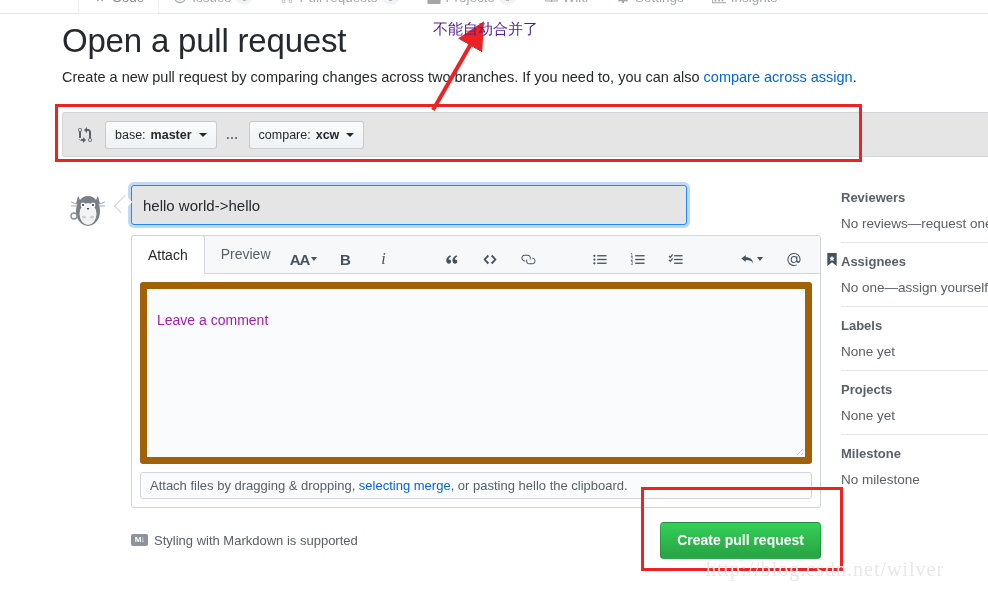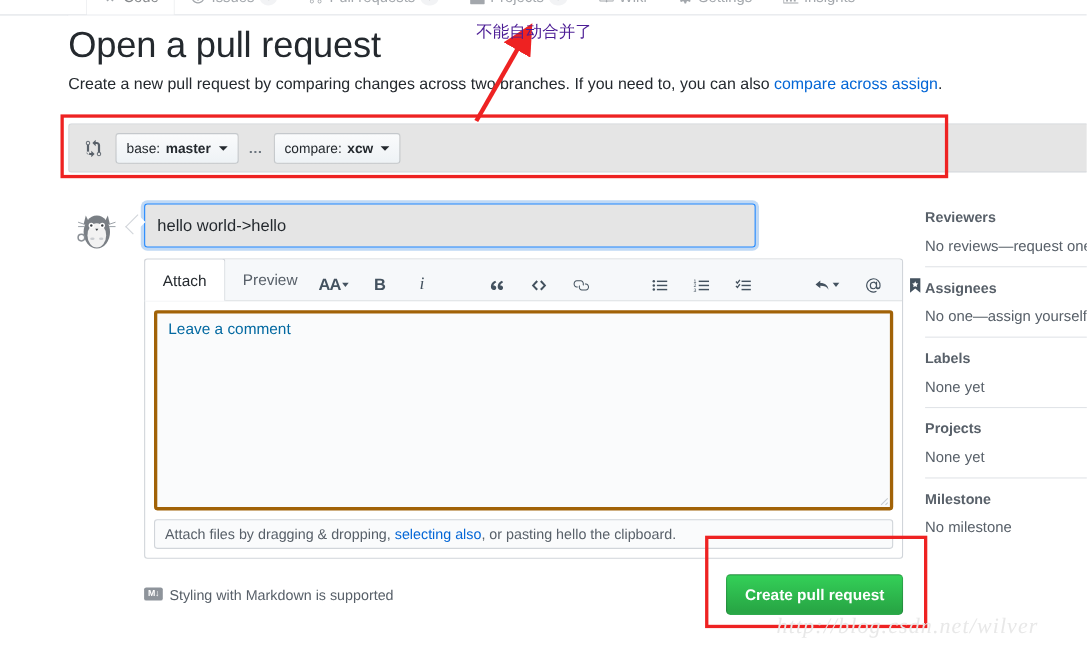--- a/index.html
+++ b/index.html
@@ -103,22 +103,22 @@
     width:26px; height:28px; color:#44525f; fill:#44525f;
   }
   .tb-btn.wide { width:34px; }
   .tb-gap { width:18px; }
   .tb-gap-lg { width:22px; }
   .tb-txt { font-size:15px; font-weight:700; letter-spacing:-1px; }
   .tb-ital { font-size:16px; font-style:italic; font-family:"Liberation Serif", serif; }
   .tb-caret { width:0;height:0;border-left:3.5px solid transparent;border-right:3.5px solid transparent;border-top:4px solid #44525f; margin-left:2px; }
 
   .comment-area {
-    margin:8px; height:182px; border:3px solid #a16207; border-radius:3px;
-    background:#fafbfc; padding:6px 10px; font-size:14px; color:#0369a1;
+    margin:8px; height:182px; border:7px solid #a16207; border-radius:3px;
+    background:#fafbfc; padding:23px 10px; font-size:14px; color:#a21caf;
     position:relative;
   }
   .resizer { position:absolute; right:1px; bottom:1px; width:12px; height:12px; }
   .attach-bar {
     margin:0 8px 8px 8px; border:1px solid #d1d5da; border-radius:3px;
     background:#fafbfc; height:27px; line-height:25px; padding:0 9px;
     font-size:13px; color:#586069;
   }
   .attach-bar a { color:#0366d6; text-decoration:none; }
 
@@ -153,21 +153,21 @@
   #box-merge { left:55px; top:104px; width:807px; height:58px; }
   #box-button { left:641px; top:487px; width:202px; height:84px; }
   .ann-text {
     position:absolute; left:433px; top:20px;
     color:#4c1d95; font-size:15px; font-family:Liberation Sans, sans-serif;
     white-space:nowrap;
   }
   .watermark {
     position:absolute; left:706px; top:558px;
     font-family:"Liberation Serif", serif; font-size:20px; color:#e8e8e8;
-    letter-spacing:1px; white-space:nowrap;font-style:italic;
+    letter-spacing:1px; white-space:nowrap;
   }
 </style>
 </head>
 <body>
 
 <div class="nav-left-box"></div>
 <div class="navbar">
   <div class="nav-tabs">
 
     <div class="nav-tab active">
@@ -377,21 +377,21 @@
     </div>
 
     <div class="comment-area">
       <span>Leave a comment</span>
       <svg class="resizer" viewBox="0 0 12 12">
           <path d="M11 5 L5 11 M11 9 L9 11" stroke="#c6cbd1" stroke-width="1" fill="none"></path>
         </svg>
     </div>
 
     <div class="attach-bar">
-      <span>Attach files by dragging &amp; dropping, </span><a href="#">selecting also</a><span>, or pasting hello the clipboard.</span>
+      <span>Attach files by dragging &amp; dropping, </span><a href="#">selecting merge</a><span>, or pasting hello the clipboard.</span>
     </div>
   </div>
 </div>
 
 <div class="footer-row">
   <div class="md-note">
     <span class="md-ico">M↓</span>
     <span>Styling with Markdown is supported</span>
   </div>
   <button class="btn-primary">Create pull request</button>

